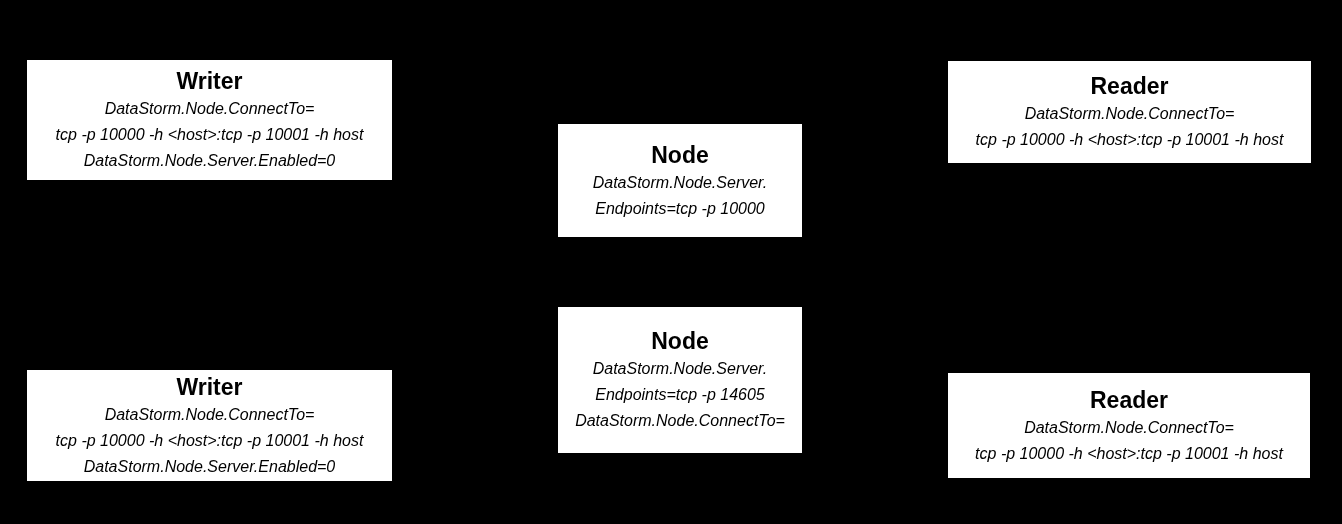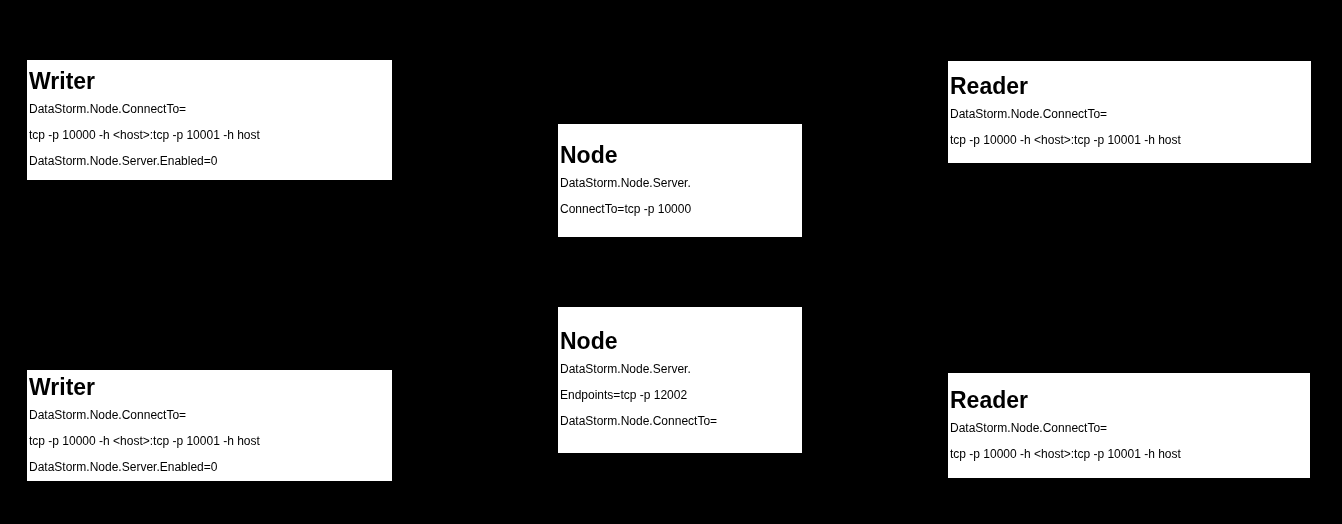--- a/index.html
+++ b/index.html
@@ -21,33 +21,34 @@
     height: 524px;
     background: #000000;
   }
   .box {
     position: absolute;
     background: #ffffff;
     color: #000000;
     display: flex;
     flex-direction: column;
     justify-content: center;
-    align-items: flex-start;
+    align-items: center;
     text-align: center;
     box-sizing: border-box;
     padding: 11px 2px;
   }
   .box-title {
     font-weight: bold;
     font-size: 23px;
     line-height: 30px;
     white-space: nowrap;
   }
   .box-line {
-    font-size: 12px;
+    font-style: italic;
+    font-size: 16px;
     line-height: 26px;
     white-space: nowrap;
   }
   
   .writer-top    { left: 27px;  top: 60px;  width: 365px; height: 120px; }
   .node-top      { left: 558px; top: 124px; width: 244px; height: 113px; }
   .reader-top    { left: 948px; top: 61px;  width: 363px; height: 102px; }
   .writer-bottom { left: 27px;  top: 370px; width: 365px; height: 111px; }
   .node-bottom   { left: 558px; top: 307px; width: 244px; height: 146px; }
   .reader-bottom { left: 948px; top: 373px; width: 362px; height: 105px; }
@@ -60,40 +61,40 @@
   <div class="box writer-top">
     <div class="box-title">Writer</div>
     <div class="box-line">DataStorm.Node.ConnectTo=</div>
     <div class="box-line">tcp -p 10000 -h &lt;host&gt;:tcp -p 10001 -h host</div>
     <div class="box-line">DataStorm.Node.Server.Enabled=0</div>
   </div>
 
   <div class="box node-top">
     <div class="box-title">Node</div>
     <div class="box-line">DataStorm.Node.Server.</div>
-    <div class="box-line">ConnectTo=tcp -p 10000</div>
+    <div class="box-line">Endpoints=tcp -p 10000</div>
   </div>
 
   <div class="box reader-top">
     <div class="box-title">Reader</div>
     <div class="box-line">DataStorm.Node.ConnectTo=</div>
     <div class="box-line">tcp -p 10000 -h &lt;host&gt;:tcp -p 10001 -h host</div>
   </div>
 
   <div class="box writer-bottom">
     <div class="box-title">Writer</div>
     <div class="box-line">DataStorm.Node.ConnectTo=</div>
     <div class="box-line">tcp -p 10000 -h &lt;host&gt;:tcp -p 10001 -h host</div>
     <div class="box-line">DataStorm.Node.Server.Enabled=0</div>
   </div>
 
   <div class="box node-bottom">
     <div class="box-title">Node</div>
     <div class="box-line">DataStorm.Node.Server.</div>
-    <div class="box-line">Endpoints=tcp -p 12002</div>
+    <div class="box-line">Endpoints=tcp -p 14605</div>
     <div class="box-line">DataStorm.Node.ConnectTo=</div>
   </div>
 
   <div class="box reader-bottom">
     <div class="box-title">Reader</div>
     <div class="box-line">DataStorm.Node.ConnectTo=</div>
     <div class="box-line">tcp -p 10000 -h &lt;host&gt;:tcp -p 10001 -h host</div>
   </div>
 
 </div>

